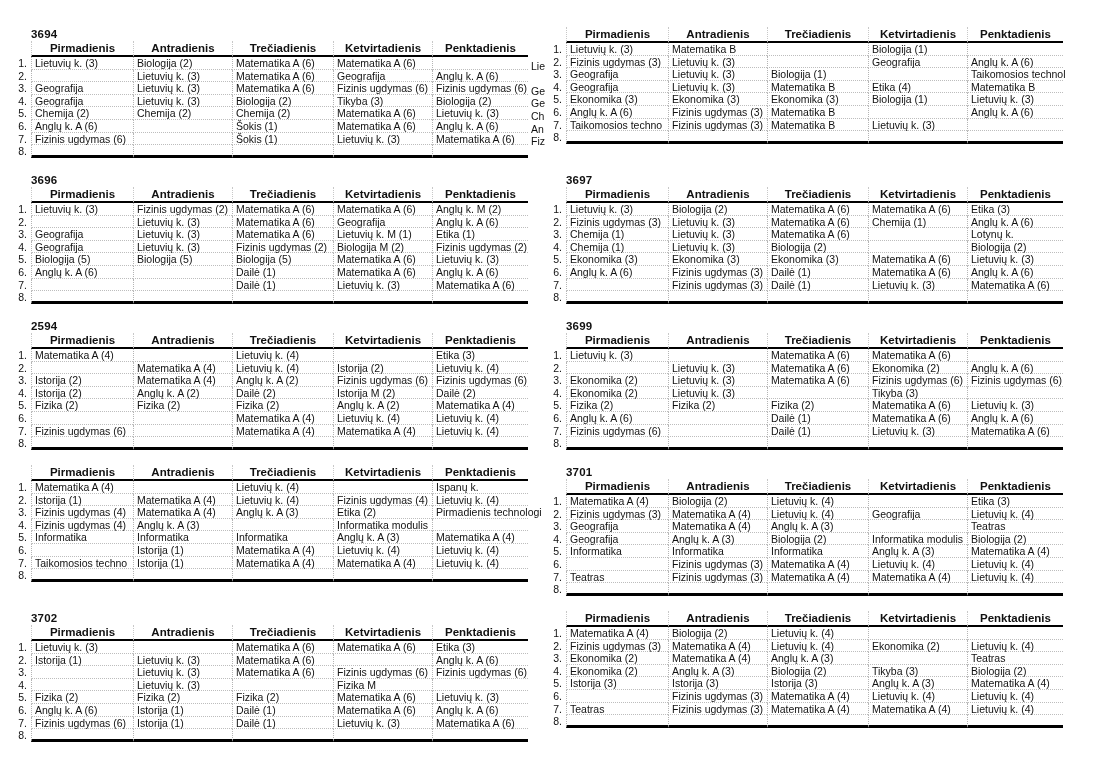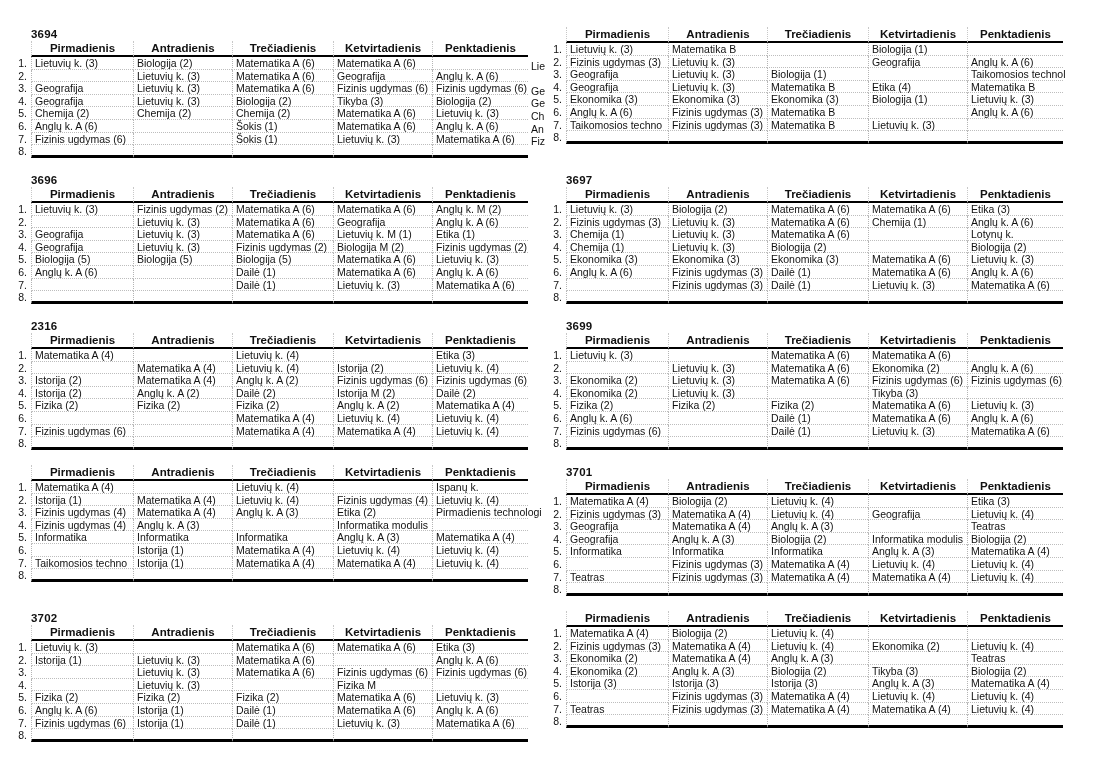--- a/index.html
+++ b/index.html
@@ -331,21 +331,21 @@
       <div class="row body last">
         <div class="num">8.</div>
         <div class="cell" style="width: 102px;"></div>
         <div class="cell" style="width: 99px;"></div>
         <div class="cell" style="width: 101px;"></div>
         <div class="cell" style="width: 99px;"></div>
         <div class="cell" style="width: 96px;"></div>
       </div>
     </div>
     <div class="block" style="left: 11px; top: 319px;">
-      <div class="title">2316</div>
+      <div class="title">2594</div>
       <div class="row header">
         <div class="num"></div>
         <div class="cell" style="width: 102px;">Pirmadienis</div>
         <div class="cell" style="width: 99px;">Antradienis</div>
         <div class="cell" style="width: 101px;">Trečiadienis</div>
         <div class="cell" style="width: 99px;">Ketvirtadienis</div>
         <div class="cell" style="width: 96px;">Penktadienis</div>
       </div>
       <div class="row body">
         <div class="num">1.</div>

